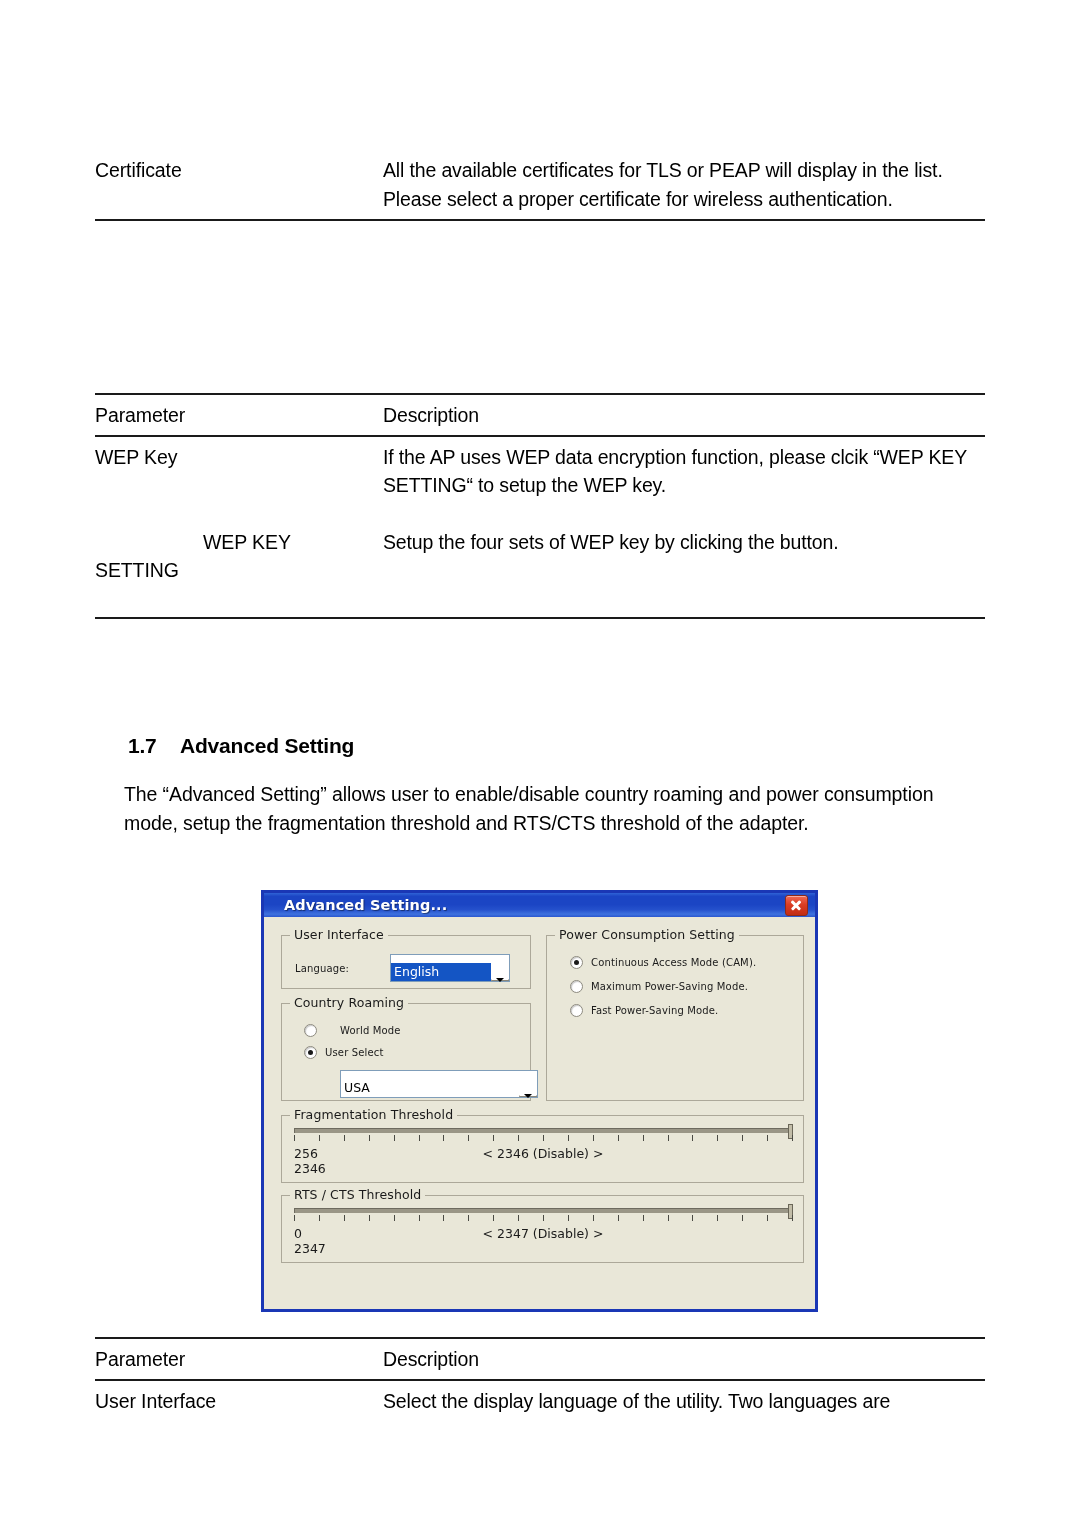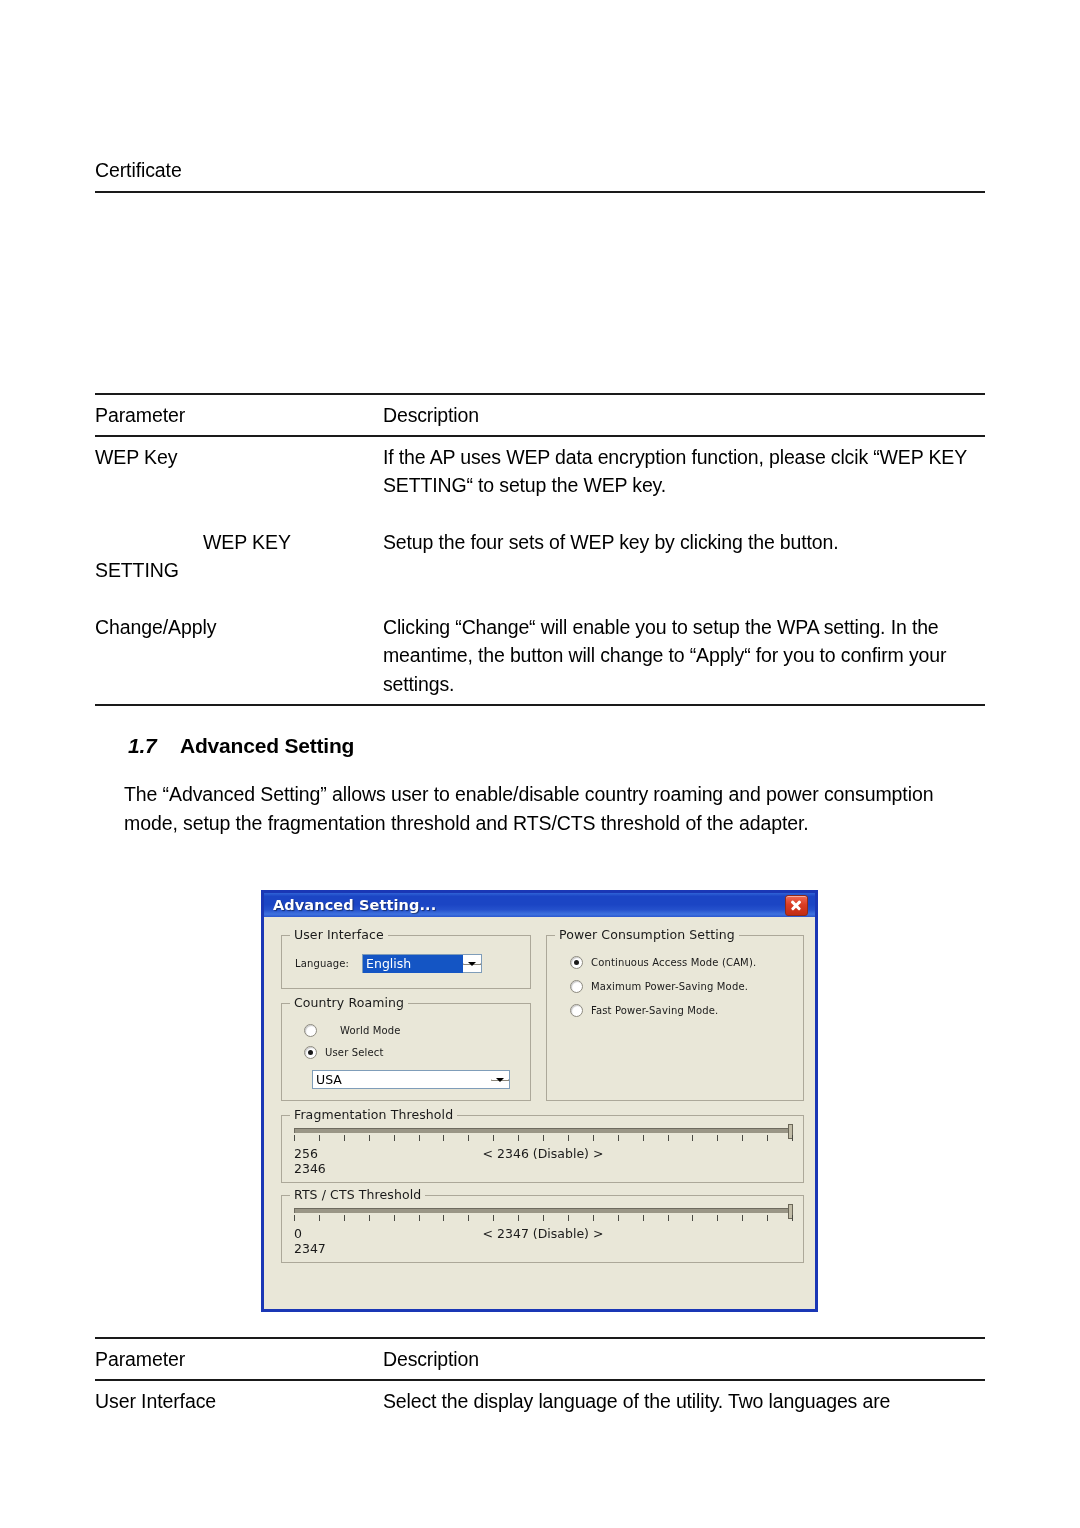--- a/index.html
+++ b/index.html
@@ -65,21 +65,21 @@
 
   
   .sec-heading {
     position: absolute;
     left: 128px;
     top: 734px;
     font-size: 21px;
     font-weight: bold;
     letter-spacing: -0.2px;
   }
-  .sec-heading .num { display: inline-block; width: 52px; font-style: italic; }
+  .sec-heading .num { display: inline-block; width: 52px; }
 
   .sec-para {
     position: absolute;
     left: 124px;
     top: 780px;
     width: 810px;
     font-size: 19.5px;
     line-height: 28.5px;
     letter-spacing: -0.1px;
   }
@@ -98,21 +98,21 @@
     box-sizing: border-box;
     font-family: "DejaVu Sans", sans-serif;
   }
   .titlebar {
     height: 27px;
     background: linear-gradient(to bottom,
         #2f63d6 0%, #1b45c4 14%, #1b45c4 48%, #2551cc 70%, #3e72df 88%, #2a57cf 100%);
     display: flex;
     align-items: center;
     justify-content: space-between;
-    padding: 0 4px 0 9px;
+    padding: 0 4px 0 20px;
     box-sizing: border-box;
     border-top: 3px solid #1a37b5;
     border-left: 3px solid #1a37b5;
     border-right: 3px solid #1a37b5;
     margin: 0 -3px;
     width: 557px;
   }
   .title-text {
     color: #ffffff;
     font-size: 14.5px;
@@ -183,25 +183,26 @@
     position: absolute;
     left: 13px; top: 18px;
     display: flex;
     align-items: center;
   }
   .lang-row .lbl { margin-right: 13px; }
 
   
   .combo {
     display: flex;
-    align-items: center;
-    height: 19px;
+    align-items: flex-end;
+    height: 28px;
     border: 1px solid #7f9db9;
     background: #ffffff;
     box-sizing: border-box;
+    margin-left: 28px;
   }
   .combo .value {
     flex: 1 1 auto;
     font-size: 12.5px;
     line-height: 18px;
     padding: 0 3px;
     color: #000;
     white-space: nowrap;
     overflow: hidden;
   }
@@ -339,20 +340,21 @@
 
 <div class="page">
 
   <div class="doc-table" style="top:128px;">
 
 
     <div class="spacer-md"></div>
 
     <div class="row">
       <div class="cell-param">Certificate</div>
+      <div class="cell-desc">All the available certificates for TLS or PEAP will display in the list. Please select a proper certificate for wireless authentication.</div>
     </div>
 
     <div class="rule" style="margin-top:6px;"></div>
   </div>
 
   <div class="doc-table" style="top:393px;">
 
     <div class="rule"></div>
 
     <div class="row header-row" style="padding-top:6px;">
@@ -372,24 +374,20 @@
     <div class="row">
       <div class="cell-param">
         <div class="indent-wep">WEP KEY</div>
         <div class="wep-setting-line">SETTING</div>
       </div>
       <div class="cell-desc">Setup the four sets of WEP key by clicking the button.</div>
     </div>
 
     <div class="spacer-md"></div>
 
-    <div class="row">
-      <div class="cell-param">Change/Apply</div>
-      <div class="cell-desc">Clicking “Change“ will enable you to setup the WPA setting. In the meantime, the button will change to “Apply“ for you to confirm your settings.</div>
-    </div>
 
     <div class="rule" style="margin-top:6px;"></div>
   </div>
 
   <div class="sec-heading">
     <span class="num">1.7</span><span>Advanced Setting</span>
   </div>
 
   <div class="sec-para">
     <p>The “Advanced Setting” allows user to enable/disable country roaming and power consumption mode, setup the fragmentation threshold and RTS/CTS threshold of the adapter.</p>

